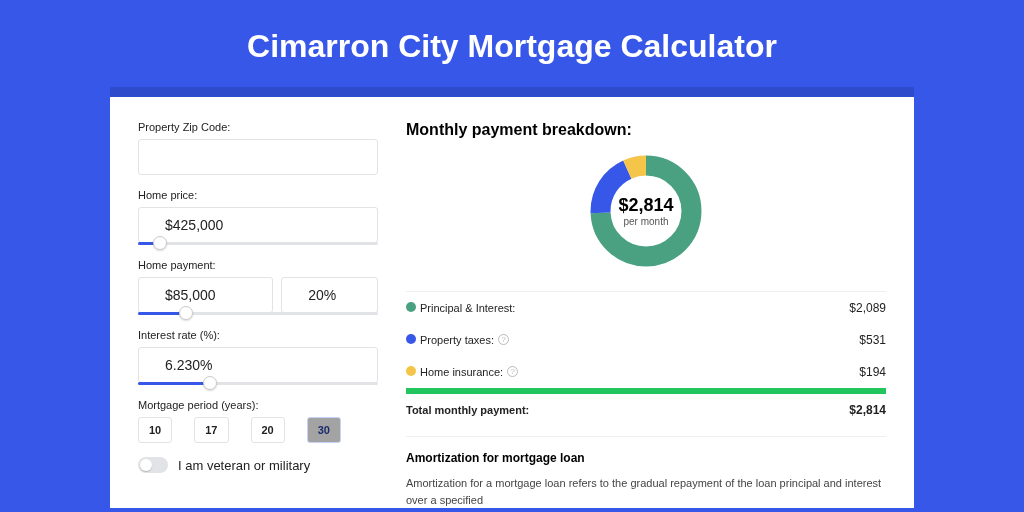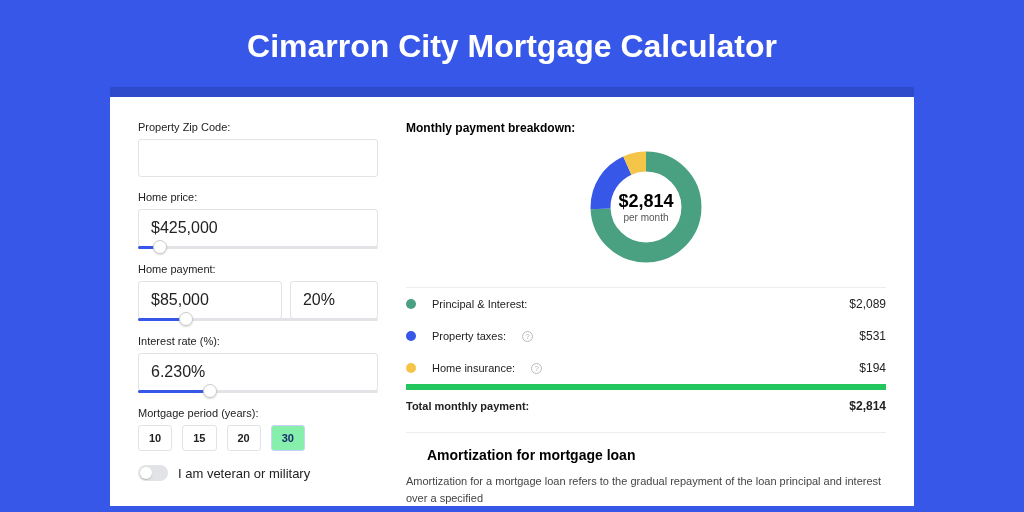--- a/index.html
+++ b/index.html
@@ -32,22 +32,22 @@
     gap: 28px;
   }
   .left { width: 240px; flex-shrink: 0; }
   .right { flex: 1; }
   .field { margin-bottom: 14px; }
   .label { font-size: 11px; color: #222; margin-bottom: 6px; display: block; }
   .input {
     width: 100%;
     border: 1px solid #e1e3e6;
     border-radius: 3px;
-    padding: 9px 12px;
-    font-size: 16px;
+    padding: 9px 26px;
+    font-size: 14px;
     color: #222;
     background: #fff;
   }
   .row { display: flex; gap: 8px; }
   .row .input:first-child { flex: 1.9; }
   .row .input:last-child { flex: 1; }
   .slider-track {
     height: 3px;
     background: #e1e3e6;
     position: relative;
@@ -65,84 +65,84 @@
     position: absolute;
     width: 14px;
     height: 14px;
     background: #fff;
     border: 1px solid #ccc;
     border-radius: 50%;
     top: -6px;
     transform: translateX(-50%);
     box-shadow: 0 1px 2px rgba(0,0,0,0.15);
   }
-  .period-buttons { display: flex; gap: 10px; margin-top: 4px; }
+  .period-buttons { display: flex; gap: 22px; margin-top: 4px; }
   .period-btn {
     border: 1px solid #e1e3e6;
     background: #fff;
     font-size: 11px;
     font-weight: 600;
     padding: 6px 10px;
     border-radius: 3px;
     cursor: pointer;
     color: #222;
   }
   .period-btn.selected {
-    background: #86efac;
+    background: #a3a3a3;
     border-color: #c6d2f7;
     color: #1a2b6b;
   }
   .toggle-row { display: flex; align-items: center; gap: 10px; margin-top: 14px; }
   .toggle {
     width: 30px;
     height: 16px;
     background: #e1e3e6;
     border-radius: 10px;
     position: relative;
   }
   .toggle-knob {
     width: 12px; height: 12px; background: #fff; border-radius: 50%;
     position: absolute; top: 2px; left: 2px;
     box-shadow: 0 1px 1px rgba(0,0,0,0.2);
   }
   .toggle-label { font-size: 13px; color: #222; }
 
-  .section-title { font-size: 12px; font-weight: 700; margin-bottom: 12px; }
+  .section-title { font-size: 16px; font-weight: 700; margin-bottom: 12px; }
   .donut-wrap { display: flex; justify-content: center; margin: 6px 0 20px; }
   .donut { position: relative; width: 120px; height: 120px; }
   .donut svg { width: 120px; height: 120px; transform: rotate(-90deg); }
   .donut-center {
     position: absolute; top: 0; left: 0; width: 100%; height: 100%;
     display: flex; flex-direction: column; align-items: center; justify-content: center;
   }
   .donut-amount { font-size: 18px; font-weight: 700; }
   .donut-sub { font-size: 10px; color: #555; }
 
   .legend { border-top: 1px solid #eee; }
   .legend-row {
     display: flex; align-items: center; justify-content: space-between;
     padding: 9px 0;
   }
-  .legend-left { display: flex; align-items: center; gap: 16px; font-size: 11px; color: #222; }
+  .legend-left { display: flex; align-items: flex-start; gap: 4px; font-size: 11px; color: #222; }
   .legend-dot { width: 10px; height: 10px; border-radius: 50%; }
   .legend-val { font-size: 12px; color: #222; }
   .legend-row.total { border-top: 6px solid #22c55e; }
   .legend-row.total .legend-left,
   .legend-row.total .legend-val { font-weight: 700; }
   .info-icon {
     width: 11px; height: 11px; border: 1px solid #bbb; border-radius: 50%;
     display: inline-flex; align-items: center; justify-content: center;
     font-size: 8px; color: #bbb;
   }
   .amort {
     border-top: 1px solid #eee;
     margin-top: 10px;
     padding-top: 14px;
   }
-  .amort-title { font-size: 14px; font-weight: 700; margin-bottom: 10px; margin-left: 21px; }
+  .amort-title { font-size: 12px; font-weight: 700; margin-bottom: 10px; }
   .amort-text { font-size: 11px; color: #444; line-height: 1.5; }
 </style>
 </head>
 <body>
 
 <h1 class="page-title">Cimarron City Mortgage Calculator</h1>
 
 <div class="card-shadow">
 <div class="card">
 
@@ -180,21 +180,21 @@
       <div class="slider-track">
         <div class="slider-fill" style="width: 30%;"></div>
         <div class="slider-thumb" style="left: 30%;"></div>
       </div>
     </div>
 
     <div class="field">
       <label class="label">Mortgage period (years):</label>
       <div class="period-buttons" id="period-buttons">
             <button class="period-btn">10</button>
-            <button class="period-btn">15</button>
+            <button class="period-btn">17</button>
             <button class="period-btn">20</button>
             <button class="period-btn selected">30</button>
           </div>
     </div>
 
     <div class="toggle-row">
       <div class="toggle">
         <div class="toggle-knob"></div>
       </div>
       <span class="toggle-label">I am veteran or military</span>

